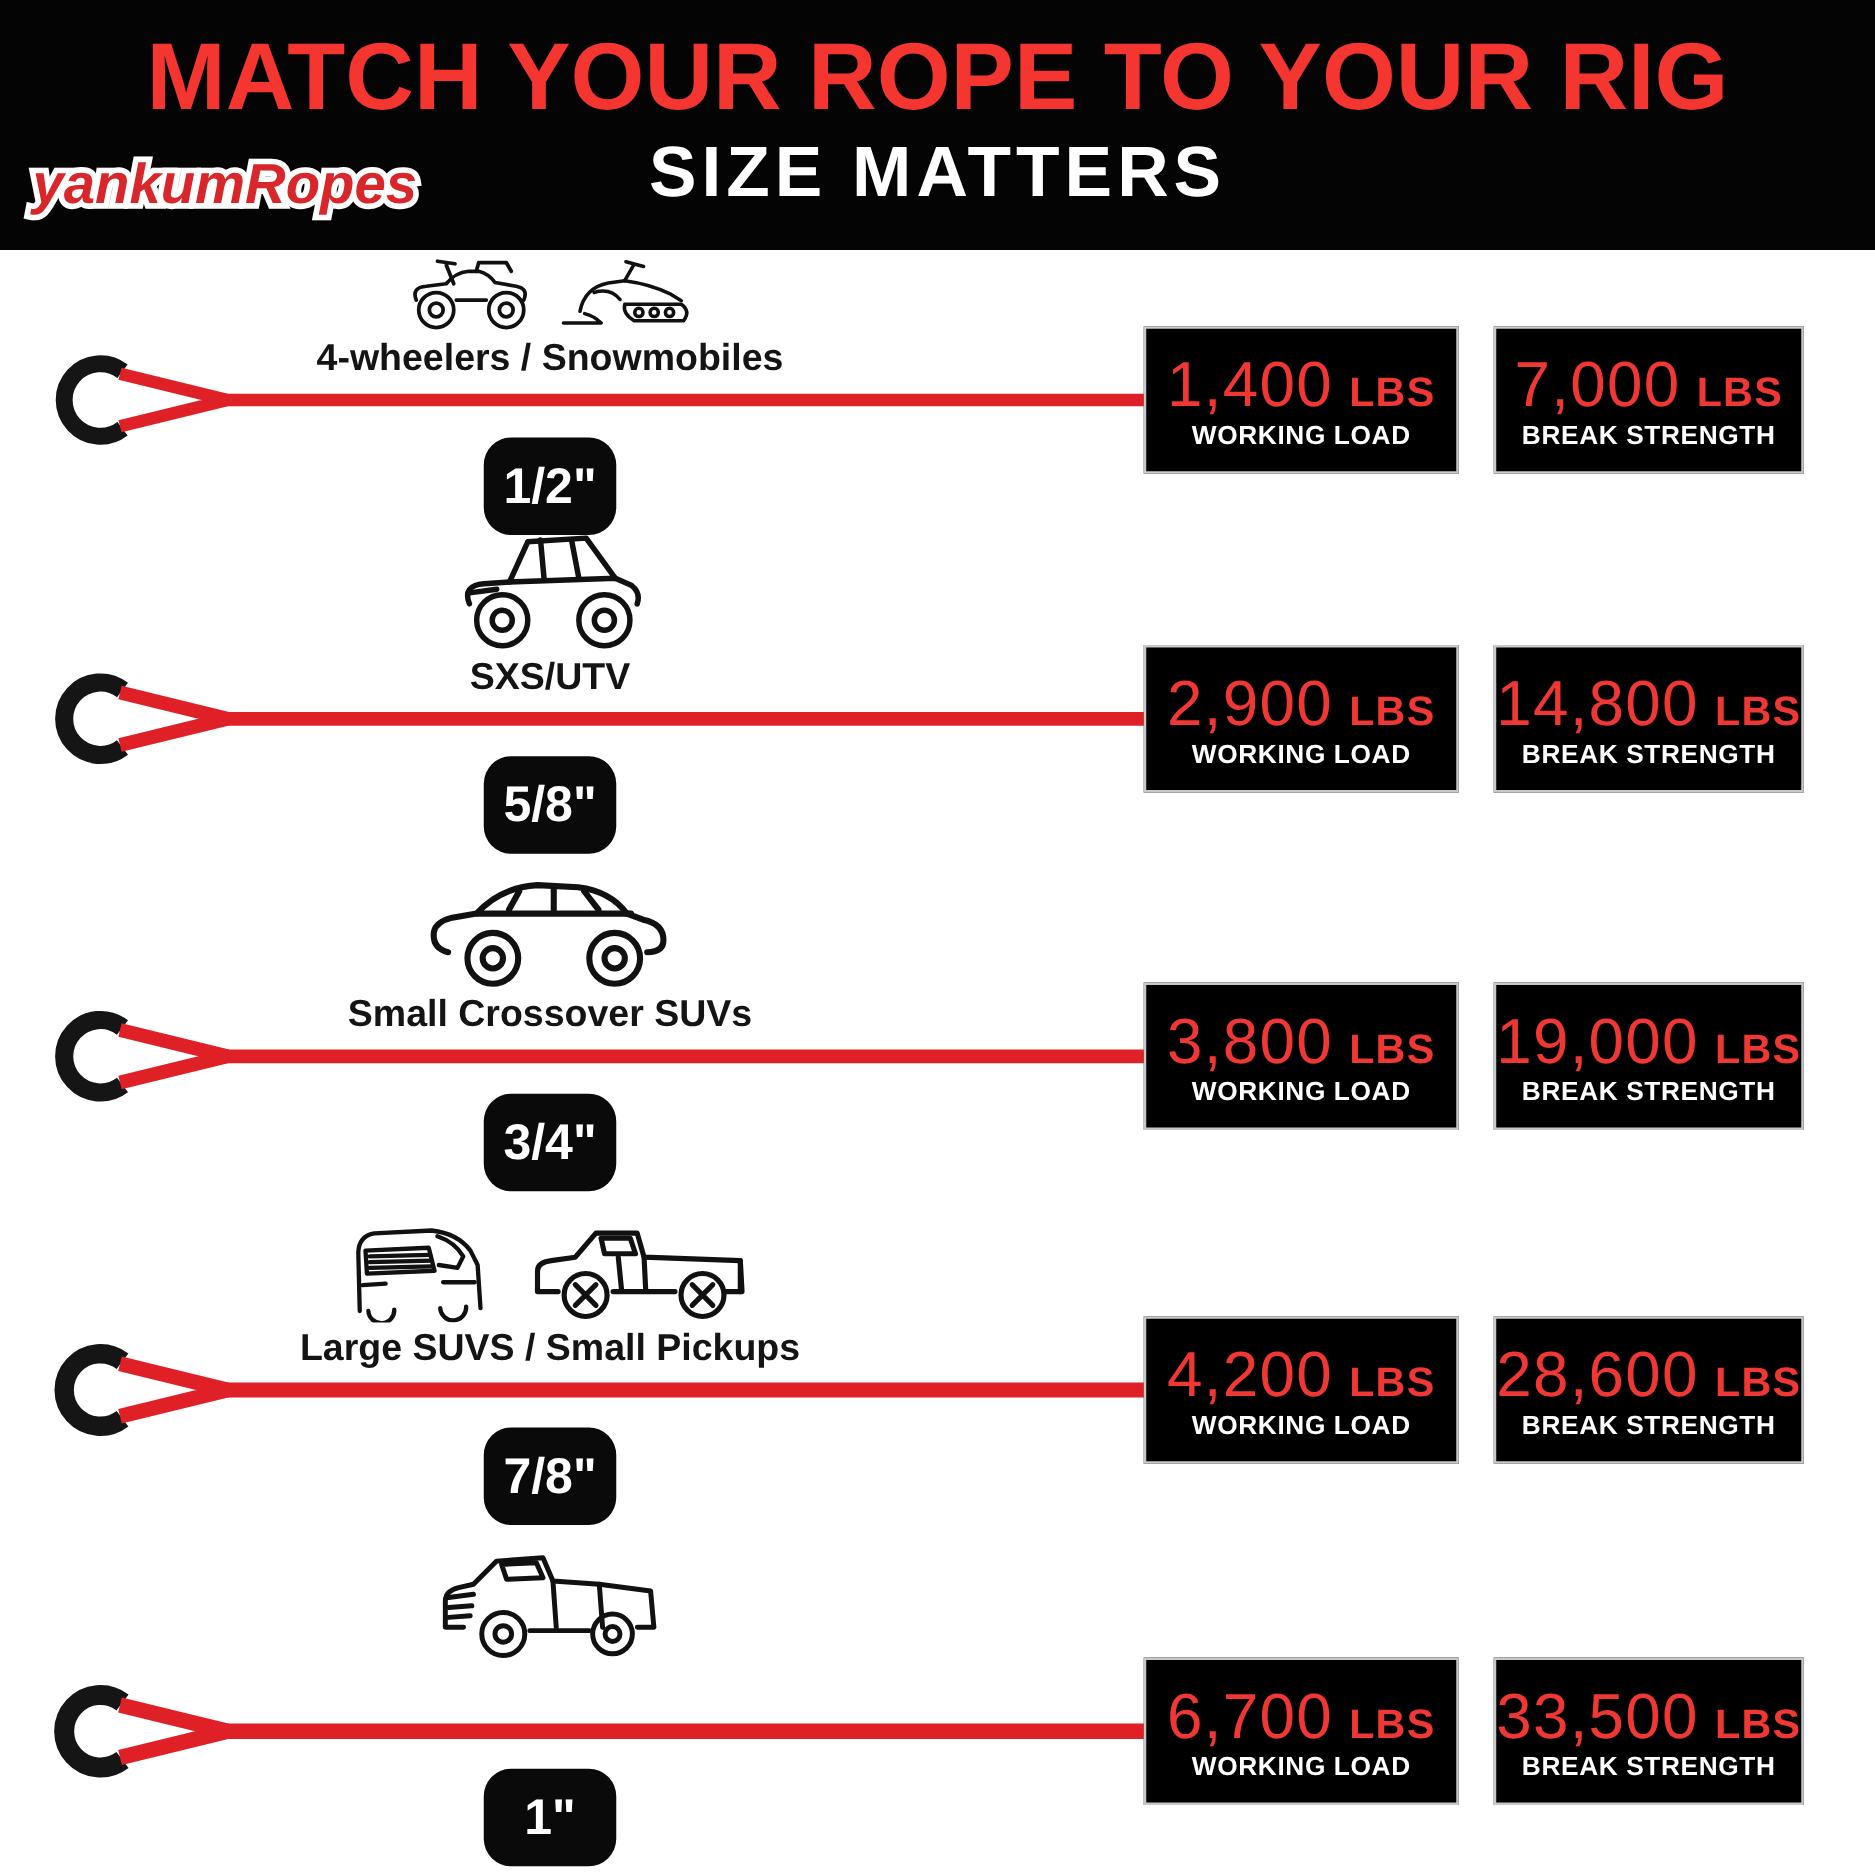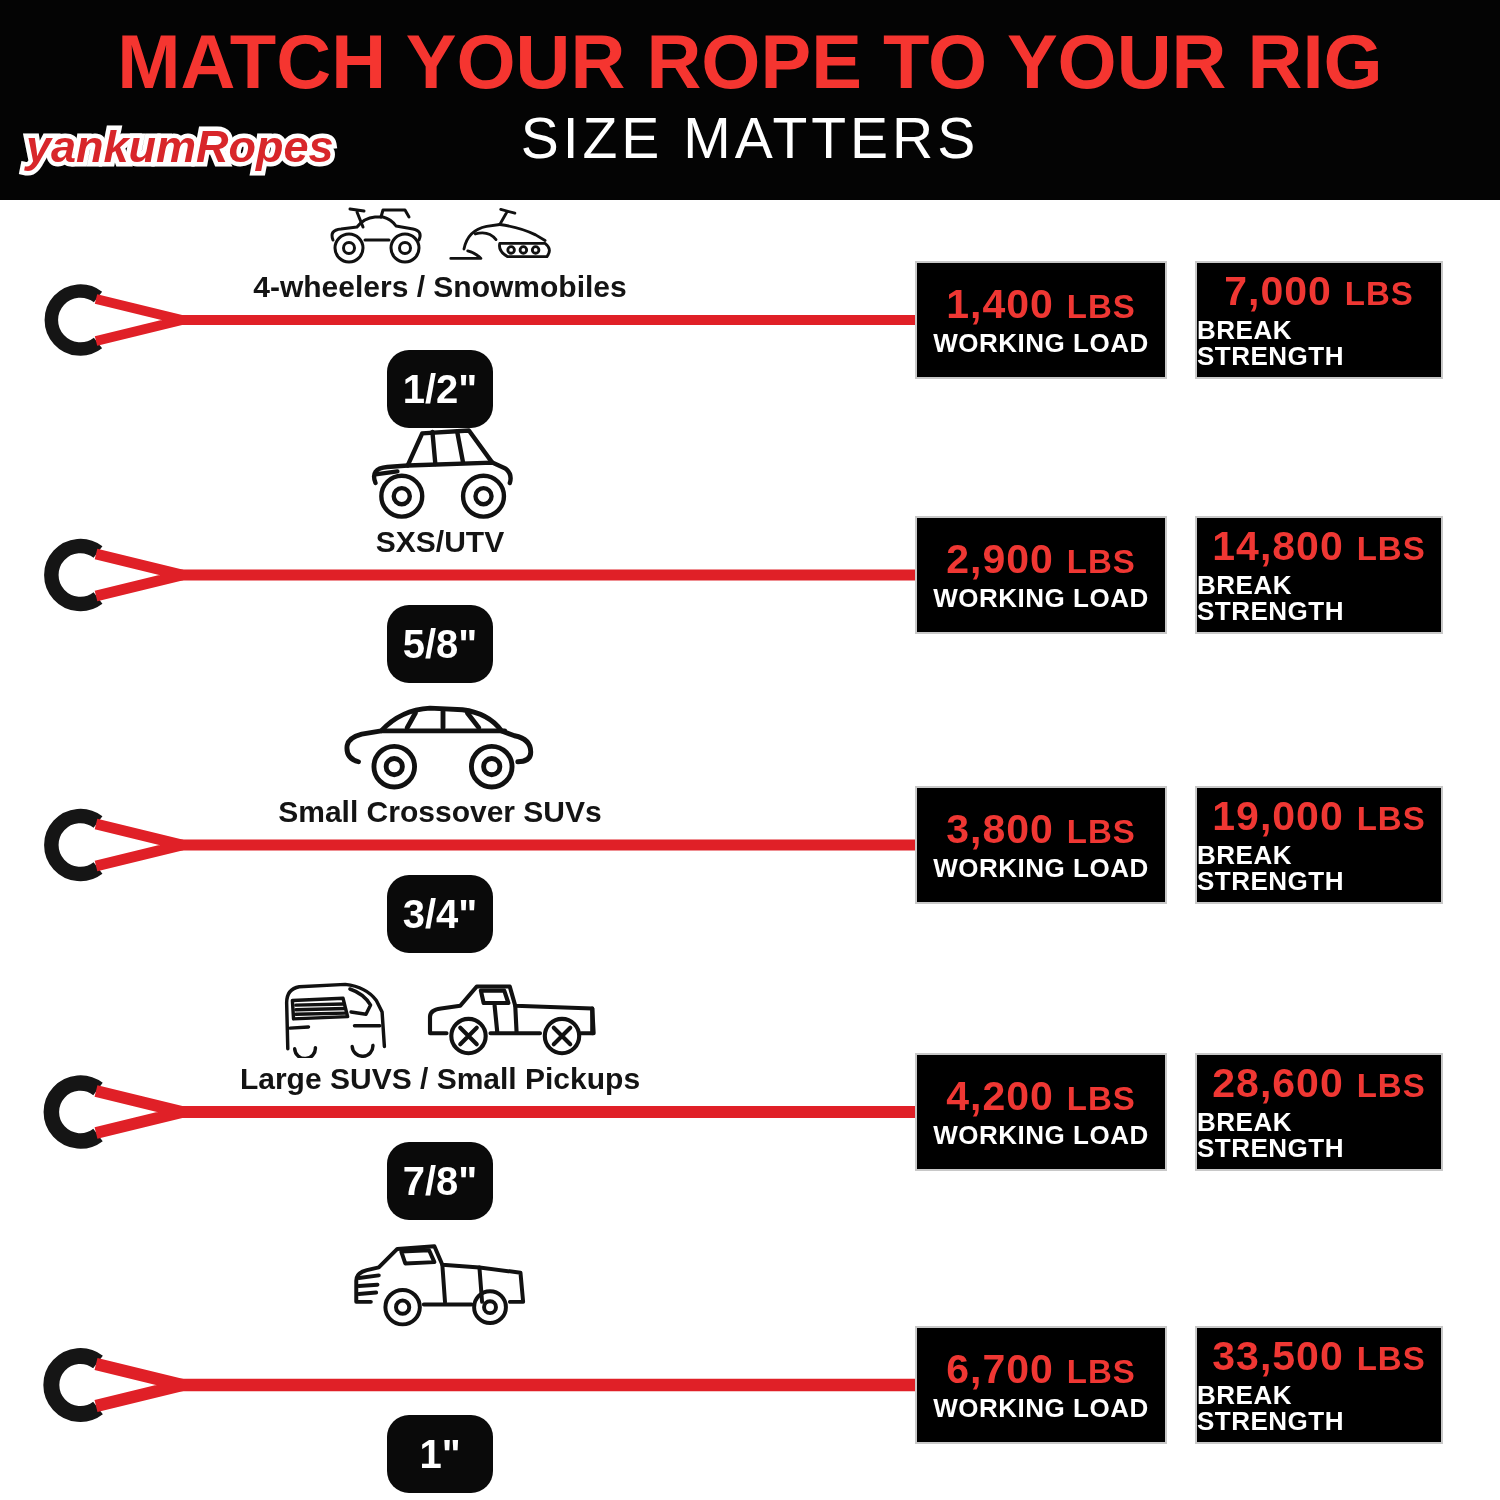--- a/index.html
+++ b/index.html
@@ -9,21 +9,21 @@
     overflow:hidden; font-family:"Liberation Sans", sans-serif;
   }
   
   .header { position:absolute; top:0; left:0; width:1500px; height:200px; background:#040404; }
   .title {
     position:absolute; top:24px; left:0; width:100%; text-align:center;
     font-size:76px; font-weight:bold; color:var(--title-red); line-height:1; letter-spacing:0;
   }
   .subtitle {
     position:absolute; top:110px; left:0; width:100%; text-align:center;
-    font-size:57px; font-weight:normal; color:#ffffff; line-height:1; letter-spacing:4px;
+    font-size:57px; font-weight:bold; color:#ffffff; line-height:1; letter-spacing:4px;
   }
   .logo { position:absolute; left:26px; top:122px; height:54px; }
   .logo span {
     font-size:45px; font-weight:bold; font-style:italic; white-space:nowrap; line-height:1.1;
   }
   .logo .logo-stroke { color:#ffffff; -webkit-text-stroke:9px #ffffff; text-shadow:0 0 3px #555; }
   .logo .logo-fill { position:absolute; left:0; top:0; color:var(--logo-red); }
   
   .row { position:absolute; left:0; width:1500px; height:260px;padding-left:34px; }
   .icons {
@@ -42,23 +42,23 @@
     font-size:40px; font-weight:bold; display:flex; align-items:center; justify-content:center;
   }
   .loadbox {
     position:absolute; top:71px; width:252px; height:118px; background:#000000;
     border:2px solid #c8c8c8; display:flex; flex-direction:column;
     align-items:center; justify-content:center; gap:5px;
   }
   .loadbox.wl { left:915px; }
   .loadbox.bs { left:1195px; width:248px; }
   .num-line { display:flex; align-items:baseline; gap:13px; }
-  .num { font-size:41px; font-weight:bold; color:var(--number-red); letter-spacing:1px; line-height:1; }
+  .num { font-size:51px; font-weight:normal; color:var(--number-red); letter-spacing:1px; line-height:1; }
   .lbs { font-size:33px; font-weight:bold; color:var(--number-red); letter-spacing:1px; line-height:1; }
-  .load-label { font-size:26px; font-weight:bold; color:#ffffff; letter-spacing:0.5px; line-height:1; }
+  .load-label { font-size:21px; font-weight:bold; color:#ffffff; letter-spacing:0.5px; line-height:1; }
 </style>
 </head>
 <body>
 
 <div class="canvas" style="--title-red: #f53530; --number-red: #ef3733; --logo-red: #d8262a;">
   <div class="header">
     <div class="title">MATCH YOUR ROPE TO YOUR RIG</div>
     <div class="subtitle">SIZE MATTERS</div>
     <div class="logo">
       <span class="logo-stroke">yankumRopes</span>

